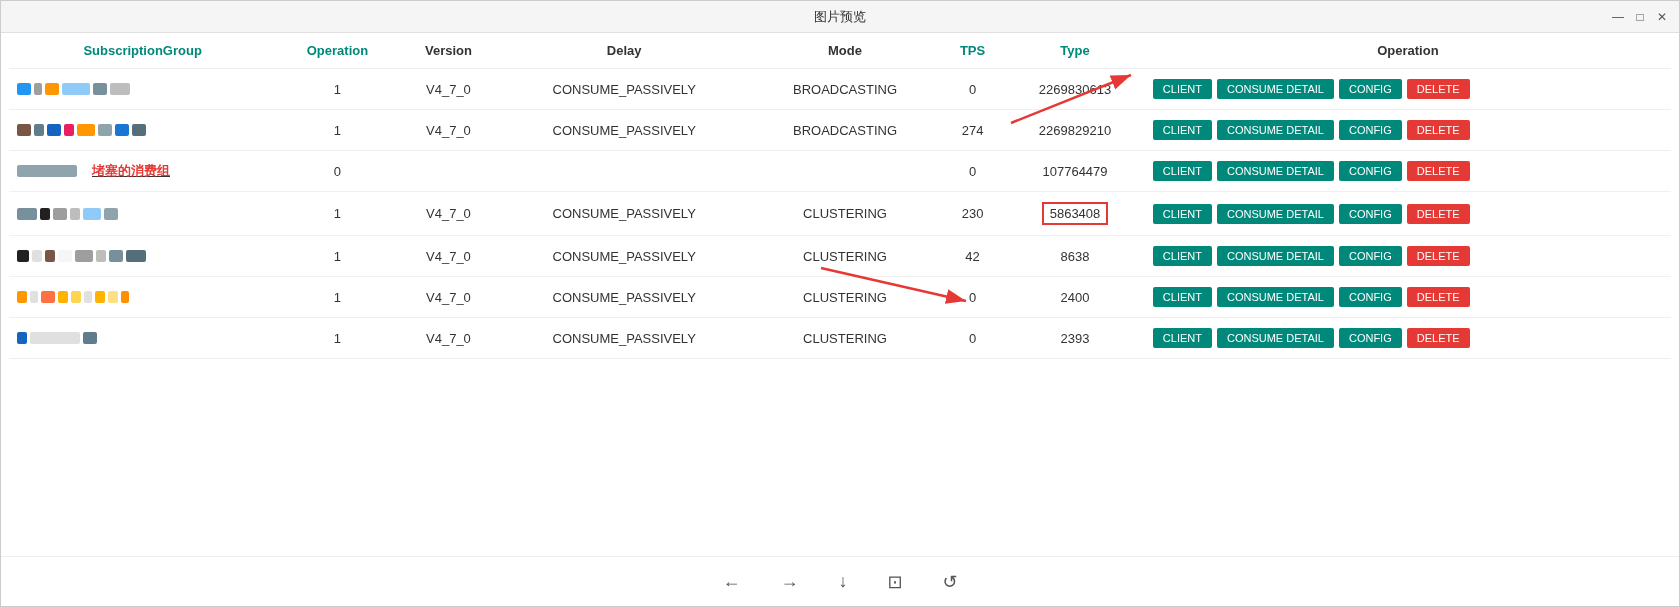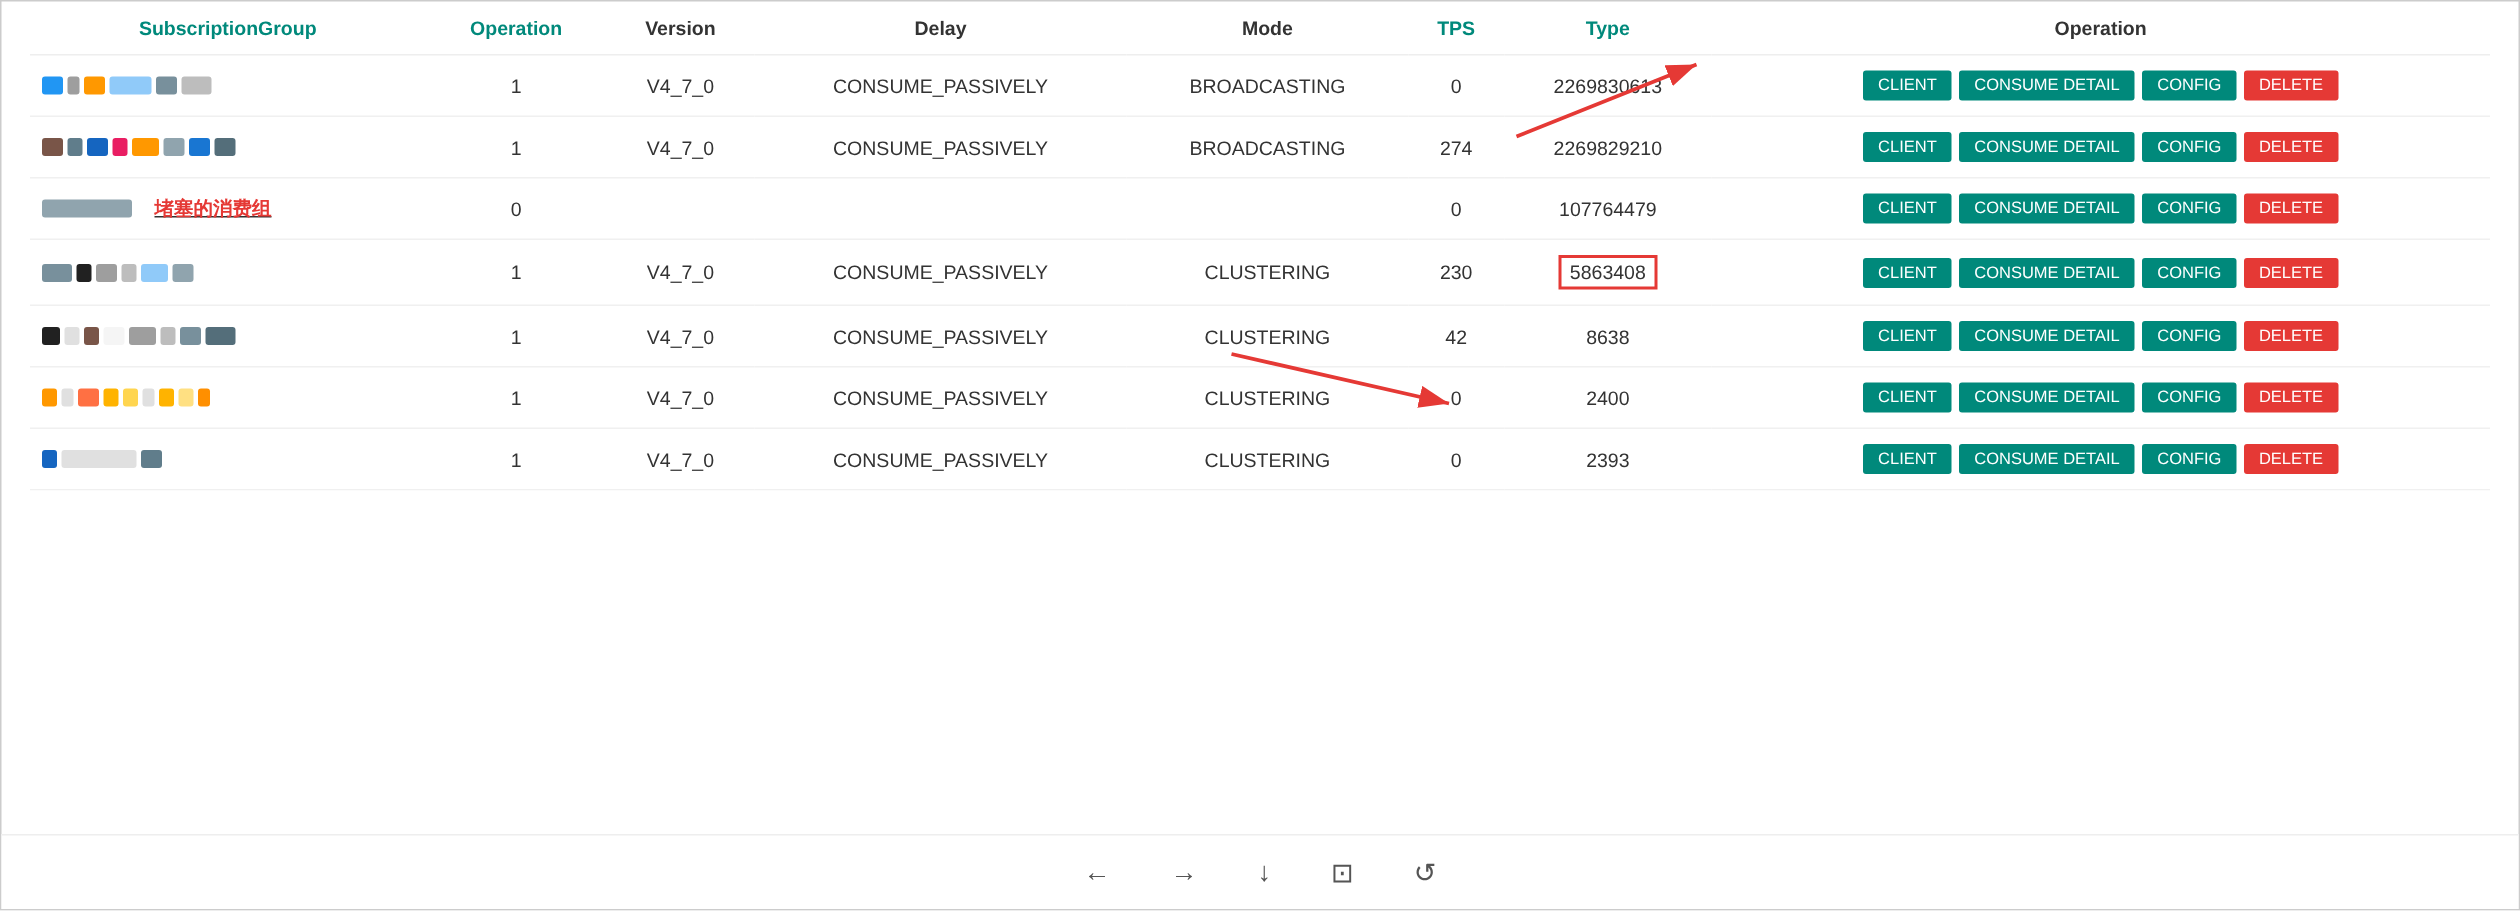--- a/index.html
+++ b/index.html
@@ -15,51 +15,59 @@
     .toolbar { padding: 14px 20px; display: flex; align-items: center; gap: 12px; border-bottom: 1px solid #eee; }
     .toolbar-label { font-size: 13px; color: #555; }
     .toolbar-input { border: 1px solid #ddd; height: 28px; width: 140px; padding: 0 8px; font-size: 13px; outline: none; }
     .btn-add { background: #00897b; color: #fff; border: none; height: 30px; padding: 0 14px; font-size: 13px; cursor: pointer; font-weight: 500; }
     .btn-refresh { background: #00897b; color: #fff; border: none; height: 30px; padding: 0 14px; font-size: 13px; cursor: pointer; font-weight: 500; }
     .toggle-wrap { display: flex; align-items: center; gap: 6px; }
     .toggle { width: 34px; height: 18px; background: #ccc; border-radius: 9px; position: relative; cursor: pointer; }
     .toggle-knob { width: 14px; height: 14px; background: #fff; border-radius: 50%; position: absolute; top: 2px; left: 2px; }
     .toggle-label { font-size: 13px; color: #333; }
 
-    .table-container { flex: 1; overflow-y: auto; padding: 0 19px; }
+    .table-container { flex: 1; overflow-y: auto; padding: 0 8px; }
     table { width: 100%; border-collapse: collapse; font-size: 13px; }
     thead th { padding: 10px 8px; text-align: center; font-weight: 600; color: #333; border-bottom: 1px solid #eee; position: sticky; top: 0; background: #fff; }
     thead th.teal { color: #00897b; font-weight: 600; }
     tbody tr { border-bottom: 1px solid #f0f0f0; }
     tbody td { padding: 10px 8px; text-align: center; color: #333; vertical-align: middle; }
     td.subscription-group { text-align: left; text-decoration: underline; }
 
     .sg-blocks { display: flex; align-items: center; gap: 3px; flex-wrap: wrap; }
     .sg-block { height: 12px; border-radius: 2px; display: inline-block; }
 
-    .op-cell { display: flex; gap: 5px; justify-content: center; align-items: center; }
+    .op-cell { display: flex; gap: 5px; justify-content: flex-start; align-items: center; }
     .btn-client { background: #00897b; color: #fff; border: none; padding: 4px 10px; font-size: 11px; cursor: pointer; border-radius: 2px; white-space: nowrap; }
     .btn-consume { background: #00897b; color: #fff; border: none; padding: 4px 10px; font-size: 11px; cursor: pointer; border-radius: 2px; white-space: nowrap; }
     .btn-config { background: #00897b; color: #fff; border: none; padding: 4px 10px; font-size: 11px; cursor: pointer; border-radius: 2px; white-space: nowrap; }
     .btn-delete { background: #e53935; color: #fff; border: none; padding: 4px 10px; font-size: 11px; cursor: pointer; border-radius: 2px; white-space: nowrap; }
 
     .delay-highlight { border: 2px solid #e53935; padding: 2px 6px; display: inline-block; }
 
     .annotation { color: #e53935; font-weight: bold; font-size: 13px; }
 
     .table-wrapper { position: relative; flex: 1; overflow: hidden; }
 
     .bottombar { height: 50px; border-top: 1px solid #eee; display: flex; align-items: center; justify-content: center; gap: 24px; background: #fff; }
     .nav-btn { background: none; border: none; cursor: pointer; font-size: 18px; color: #555; padding: 4px 8px; }
   </style>
 </head>
 <body>
 
 <div class="window">
 
+  <div class="titlebar">
+    <span class="title-text">图片预览</span>
+    <div class="window-controls">
+      <button class="win-btn">—</button>
+      <button class="win-btn">□</button>
+      <button class="win-btn close">✕</button>
+    </div>
+  </div>
 
 
   <div class="table-wrapper" style="position:relative; flex:1; overflow:hidden;">
 
     <svg style="position:absolute;top:0;left:0;width:100%;height:100%;pointer-events:none;z-index:10;">
 
       <defs>
         <marker id="arrowhead1" markerWidth="8" markerHeight="6" refX="8" refY="3" orient="auto">
           <polygon points="0 0, 8 3, 0 6" fill="#e53935"></polygon>
         </marker>

